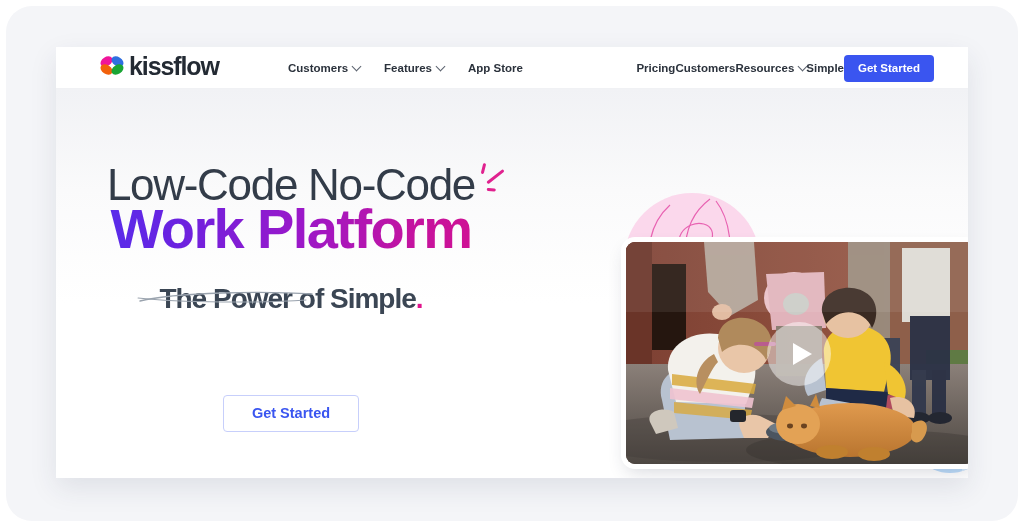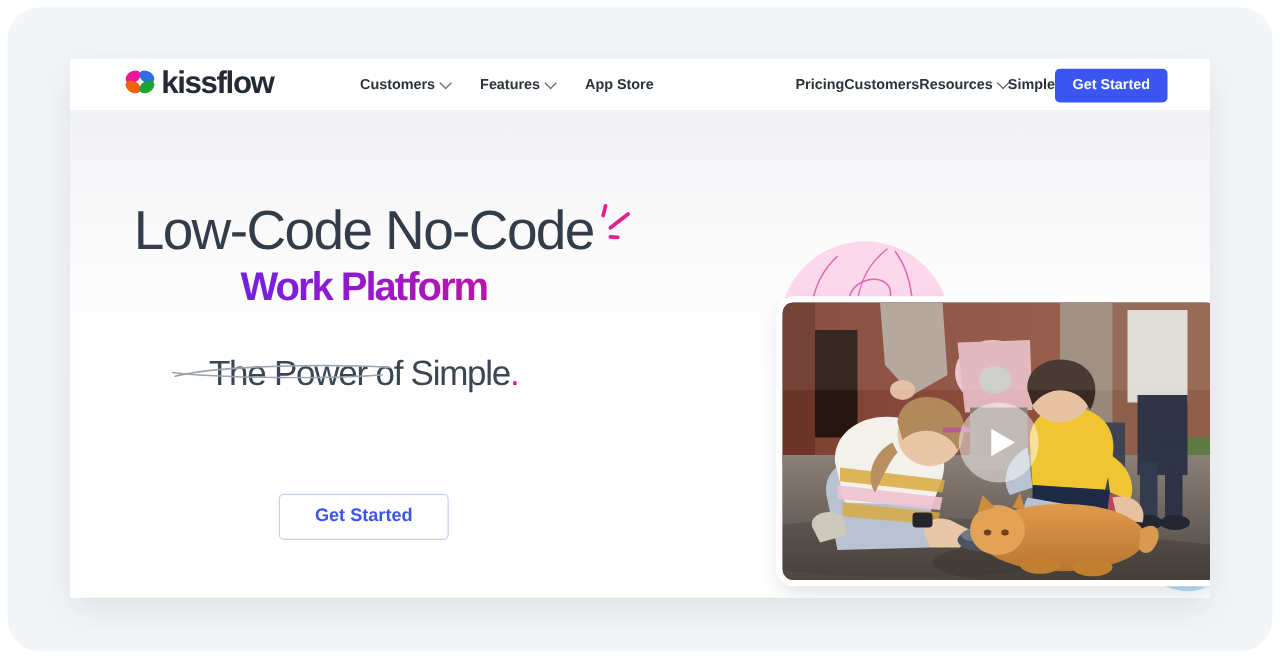--- a/index.html
+++ b/index.html
@@ -153,34 +153,34 @@
   #head1 {
     font-size: 44px;
     font-weight: 400;
     color: #333c49;
     letter-spacing: -1.3px;
     line-height: 40px;
     position: relative;
     display: inline-block;
   }
   #head2 {
-    font-size: 32px;
+    font-size: 56px;
     font-weight: 700;
     letter-spacing: -1.6px;
     line-height: 52px;
     margin-top: -2px;
     background: linear-gradient(93deg,#4b33f2 0%,#6b22e0 26%,#9b18c9 52%,#c4139f 76%,#d9108a 100%);
     -webkit-background-clip: text;
     background-clip: text;
     -webkit-text-fill-color: transparent;
     color: #9b18c9;
   }
   #head3 {
     font-size: 28px;
-    font-weight: 400;
+    font-weight: 700;
     color: #3b4654;
     letter-spacing: -1px;
     margin-top: 28px;
   }
   #head3 .dot { color: #e1138c; }
 
   
   #sparkle {
     position: absolute;
     right: -30px;

